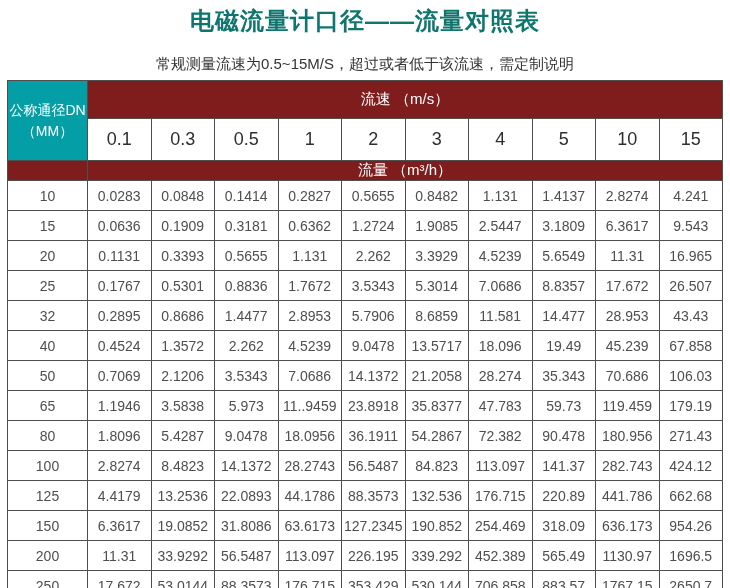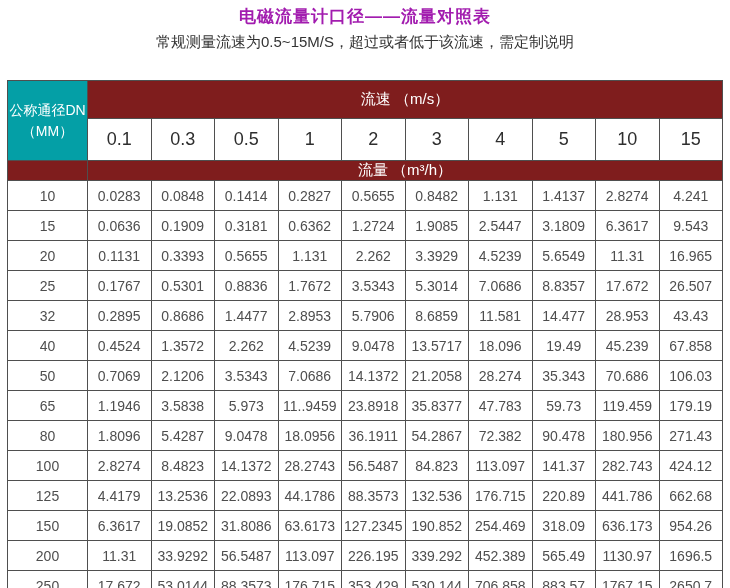--- a/index.html
+++ b/index.html
@@ -10,27 +10,27 @@
     font-family: "Liberation Sans", "DejaVu Sans", sans-serif;
     overflow: hidden;
   }
   .page-header {
     height: 68px;
     text-align: center;
   }
   .page-title {
     margin: 0;
     padding-top: 5px;
-    font-size: 17px;
+    font-size: 24px;
     font-weight: bold;
-    color: #a21caf;
+    color: #0f766e;
     letter-spacing: 1px;
   }
   .page-subtitle {
-    margin: 5px 0 0 0;
+    margin: 18px 0 0 0;
     font-size: 15px;
     font-weight: normal;
     color: #333333;
   }
   table.flow-table {
     width: 716px;
     margin: 12px 7px;
     border-collapse: collapse;
     table-layout: fixed;
   }

